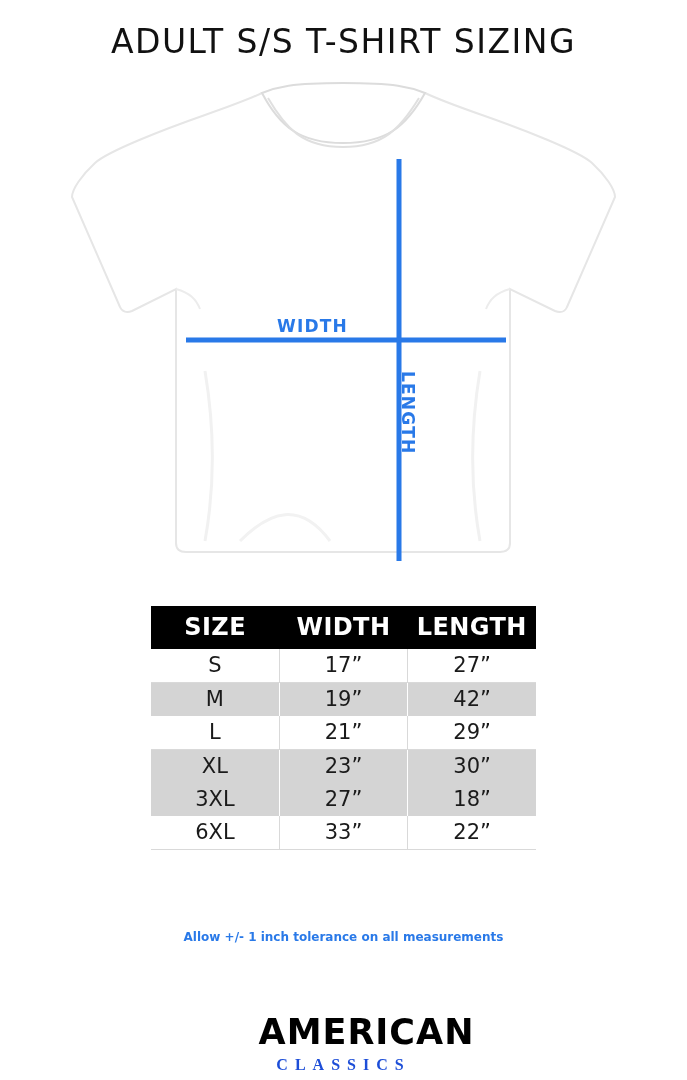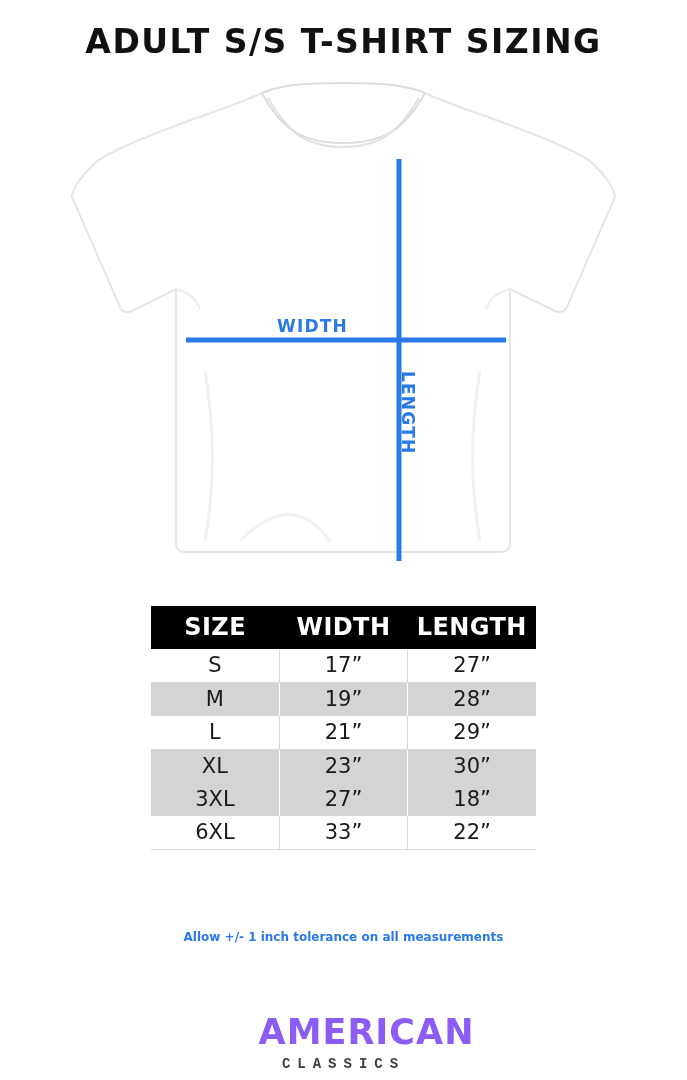--- a/index.html
+++ b/index.html
@@ -22,21 +22,21 @@
     position: relative;
     background: #ffffff;
   }
 
   
   .title {
     text-align: center;
     font-size: 33px;
     letter-spacing: 1.5px;
     color: #111111;
-    font-weight: 700;
+    font-weight: 400;
     margin-top: 22px;
     font-family: "DejaVu Sans", sans-serif;
   }
 
   
   .shirt-area {
     position: relative;
     width: 687px;
     height: 490px;
     margin-top: 10px;
@@ -130,32 +130,32 @@
   .brand {
     position: absolute;
     left: 0;
     top: 990px;
     width: 687px;
     text-align: center;
   }
   .brand-main {
     font-size: 35px;
     letter-spacing: 1px;
-    color: #8b5cf6;
+    color: #000000;
     font-weight: bold;
     font-family: "DejaVu Sans", sans-serif;
     padding-left: 46px;
   }
   .brand-sub {
     margin-top: 4px;
-    font-size: 14px;
+    font-size: 16px;
     letter-spacing: 7px;
-    color: #404040;
-    font-weight: bold;
-    font-family: Liberation Mono, monospace;
+    color: #1d4ed8;
+    font-weight: bold;
+    font-family: Liberation Serif, serif;
   }
 </style>
 </head>
 <body>
 
 <div class="page">
 
   <div class="title">ADULT S/S T-SHIRT SIZING</div>
 
   <div class="shirt-area">
@@ -213,21 +213,21 @@
       </thead>
       <tbody>
         <tr class="odd">
           <td>S</td>
           <td>17”</td>
           <td>27”</td>
         </tr>
         <tr class="even">
           <td>M</td>
           <td>19”</td>
-          <td>28”</td>
+          <td>42”</td>
         </tr>
         <tr class="odd">
           <td>L</td>
           <td>21”</td>
           <td>29”</td>
         </tr>
         <tr class="even">
           <td>XL</td>
           <td>23”</td>
           <td>30”</td>

